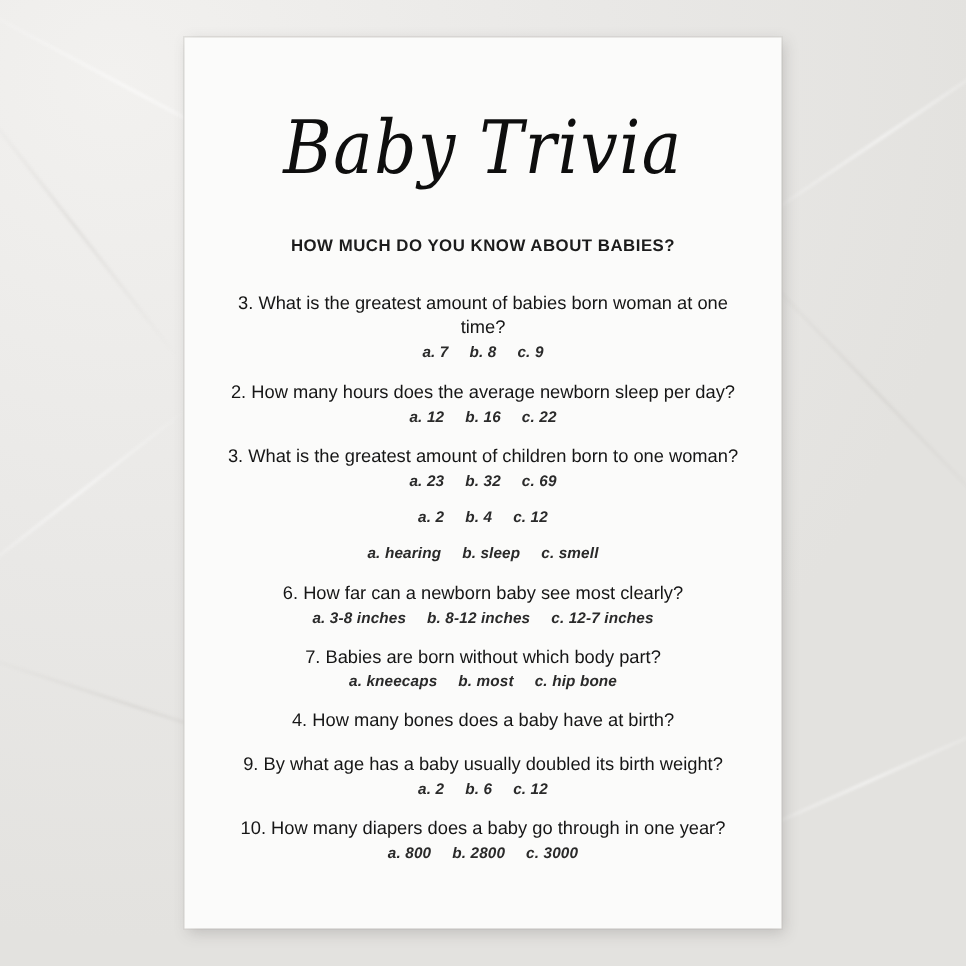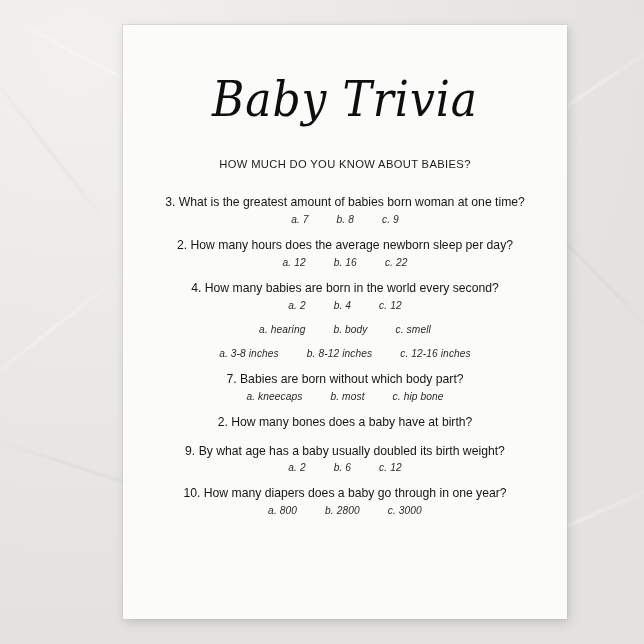--- a/index.html
+++ b/index.html
@@ -42,21 +42,21 @@
   .v5 { top: 90px;  right: -60px; width: 230px; transform: rotate(-34deg); }
   .v6 { top: 260px; right: -70px; width: 260px; transform: rotate(46deg); }
   .v7 { top: 520px; right: -40px; width: 210px; transform: rotate(-24deg); }
   .v8 { top: 600px; left: 160px; width: 320px; transform: rotate(6deg); }
 
   
   #card {
     position: absolute;
     left: 123px;
     top: 25px;
-    width: 444px;
+    width: 398px;
     height: 594px;
     background: #fbfbfa;
     box-shadow: 2px 3px 9px rgba(90,88,86,0.25), 0 0 0 1px rgba(215,213,210,0.6);
   }
   .card-inner {
     position: absolute;
     inset: 0;
     padding: 40px 26px 30px 26px;
     box-sizing: border-box;
     text-align: center;
@@ -74,41 +74,42 @@
     transform: scaleY(1.12);
     transform-origin: center top;
   }
   .subtitle {
     margin-top: 36px;
     font-size: 11.2px;
     letter-spacing: 0.35px;
     line-height: 1.55;
     color: #1c1c1c;
     text-transform: uppercase;
+    font-weight: bold;
   }
   .q-list {
     margin-top: 22px;
   }
   .q-item {
     margin-bottom: 13px;
   }
   .q-text {
     font-size: 12.2px;
     line-height: 1.3;
     color: #161616;
   }
   .q-answers {
     margin-top: 3px;
     font-size: 10.2px;
     font-style: italic;
     color: #2a2a2a;
     letter-spacing: .1px;
   }
-  .q-answers span { white-space: nowrap; }
-  .q-answers span + span { margin-left: 28px; }
+  .q-answers span { white-space: nowrap; font-weight: bold; }
+  .q-answers span + span { margin-left: 14px; }
 </style>
 </head>
 <body>
 
 <div id="stage">
   <div class="vein v1"></div>
   <div class="vein dark v2"></div>
   <div class="vein v3"></div>
   <div class="vein dark v4"></div>
   <div class="vein v5"></div>
@@ -133,49 +134,55 @@
           </div>
         </div>
 
         <div class="q-item">
           <div class="q-text">2. How many hours does the average newborn sleep per day?</div>
           <div class="q-answers">
             <span>a. 12</span><span>b. 16</span><span>c. 22</span>
           </div>
         </div>
 
-
-        <div class="q-item">
-          <div class="q-text">4. How many babies are born in the world every second?</div>
+        <div class="q-item">
+          <div class="q-text">3. What is the greatest amount of children born to one woman?</div>
+          <div class="q-answers">
+            <span>a. 23</span><span>b. 32</span><span>c. 69</span>
+          </div>
+        </div>
+
+        <div class="q-item">
           <div class="q-answers">
             <span>a. 2</span><span>b. 4</span><span>c. 12</span>
           </div>
         </div>
 
         <div class="q-item">
           <div class="q-answers">
-            <span>a. hearing</span><span>b. body</span><span>c. smell</span>
-          </div>
-        </div>
-
-        <div class="q-item">
-          <div class="q-answers">
-            <span>a. 3-8 inches</span><span>b. 8-12 inches</span><span>c. 12-16 inches</span>
+            <span>a. hearing</span><span>b. sleep</span><span>c. smell</span>
+          </div>
+        </div>
+
+        <div class="q-item">
+          <div class="q-text">6. How far can a newborn baby see most clearly?</div>
+          <div class="q-answers">
+            <span>a. 3-8 inches</span><span>b. 8-12 inches</span><span>c. 12-7 inches</span>
           </div>
         </div>
 
         <div class="q-item">
           <div class="q-text">7. Babies are born without which body part?</div>
           <div class="q-answers">
             <span>a. kneecaps</span><span>b. most</span><span>c. hip bone</span>
           </div>
         </div>
 
         <div class="q-item">
-          <div class="q-text">2. How many bones does a baby have at birth?</div>
+          <div class="q-text">4. How many bones does a baby have at birth?</div>
         </div>
 
         <div class="q-item">
           <div class="q-text">9. By what age has a baby usually doubled its birth weight?</div>
           <div class="q-answers">
             <span>a. 2</span><span>b. 6</span><span>c. 12</span>
           </div>
         </div>
 
         <div class="q-item">

